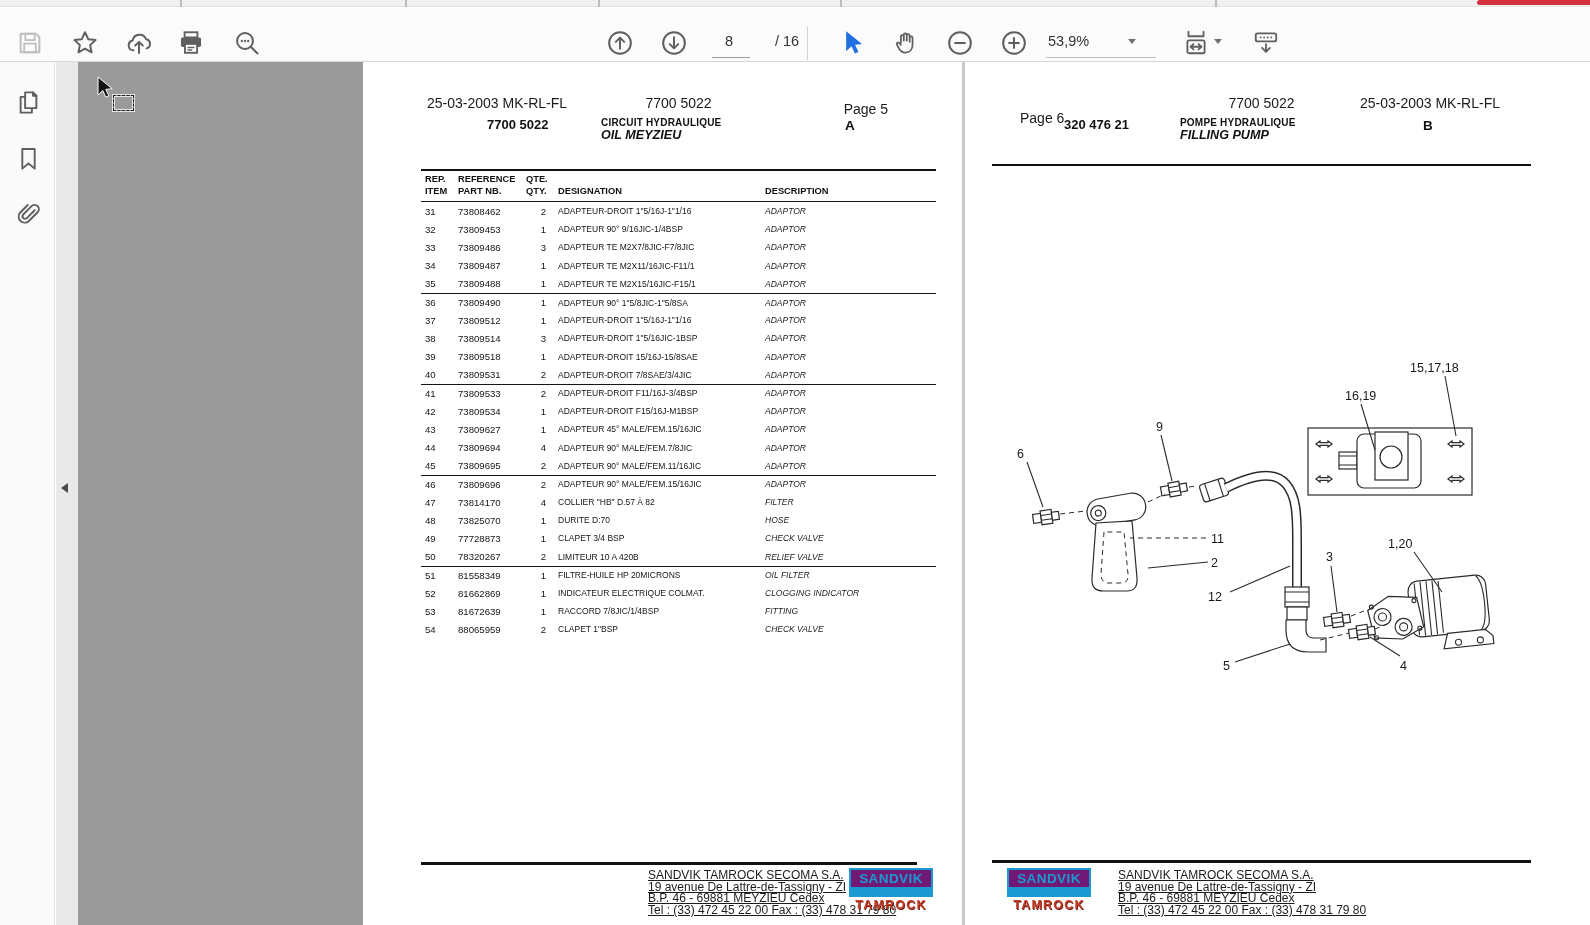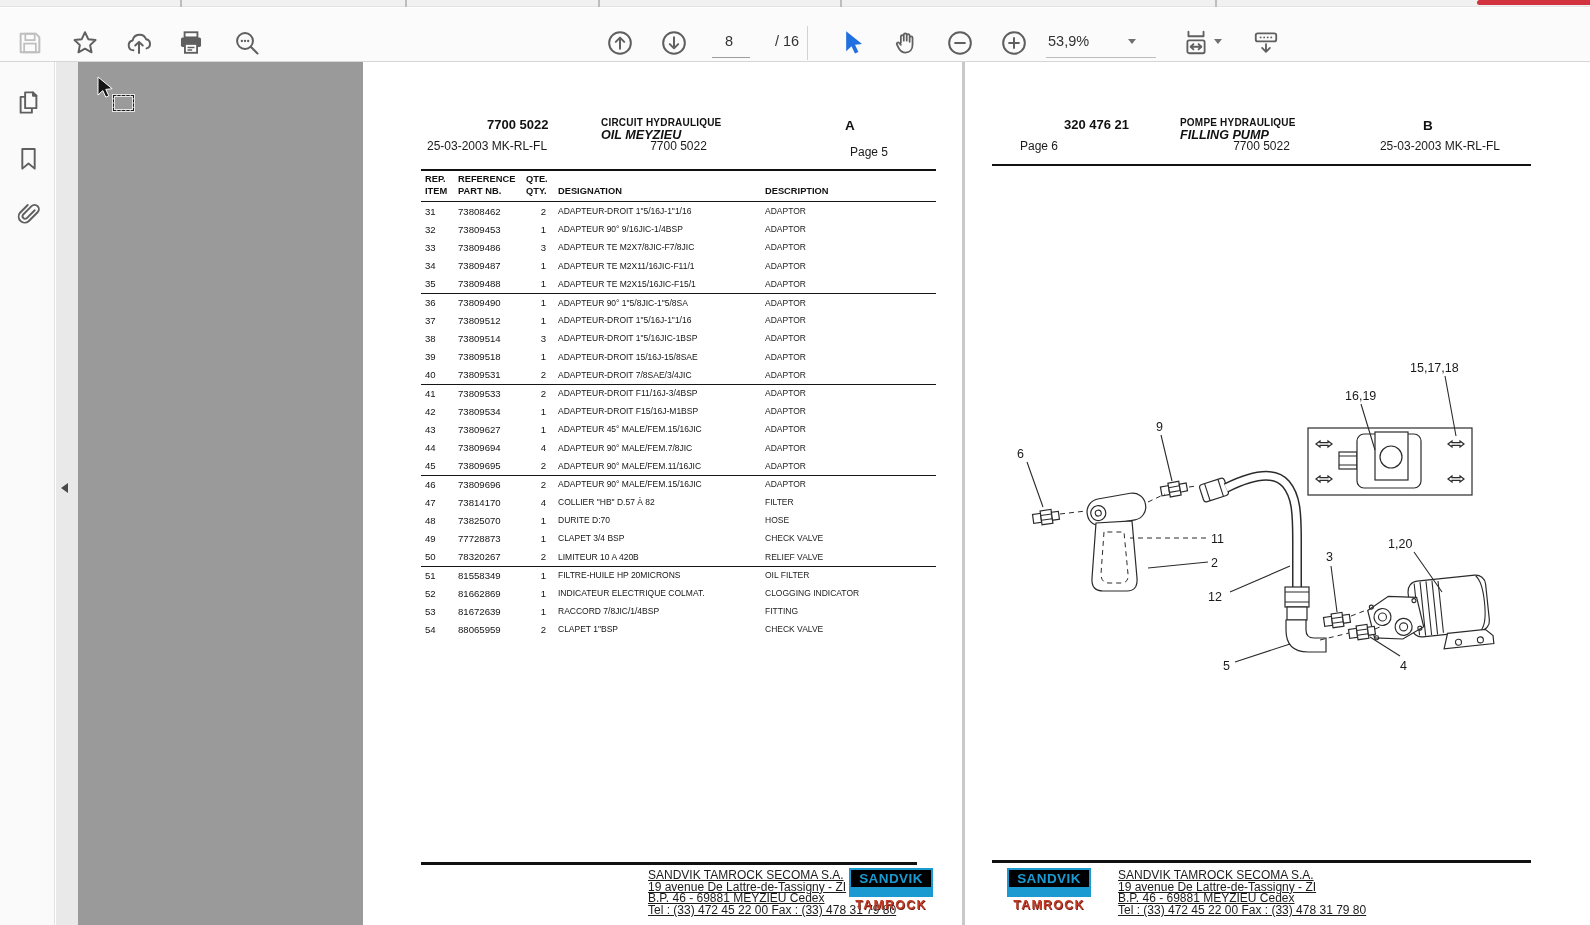--- a/index.html
+++ b/index.html
@@ -26,44 +26,44 @@
   .sb-btn svg { width:27px; height:27px; }
   #gutter { left:56px; top:62px; width:22px; height:863px; background:#e9e9e9; }
   #panel-collapse { left:61px; top:483px; width:0; height:0; border-top:5px solid transparent; border-bottom:5px solid transparent; border-right:7px solid #4a4a4a; }
 
   
   #canvas { left:78px; top:62px; width:1512px; height:863px; background:#9a9a9a; }
   #left-page  { left:363px; top:62px; width:599px; height:863px; background:#fff; }
   #page-gap   { left:962px; top:62px; width:3px;  height:863px; background:#c9c9c9; }
   #right-page { left:965px; top:62px; width:625px; height:863px; background:#fff; }
 
-  .pg-small { font-size:12px; color:#1a1a1a;margin-top:44px; }
+  .pg-small { font-size:14px; color:#1a1a1a; }
   .pg-part  { font-size:13px; font-weight:bold; color:#111; }
   .pg-title { font-size:10px; font-weight:bold; color:#111; letter-spacing:.2px; }
   .pg-sub   { font-size:12.6px; font-weight:bold; font-style:italic; color:#111; }
   .pg-sect  { font-size:13.5px; font-weight:bold; color:#111; }
 
   
   #parts-table { left:58px; top:107px; width:515px; }
   #table-head { border-top:2.5px solid #111; padding:3px 0 4px 0; display:flex; }
   #table-head .hl { font-weight:bold; font-size:9.3px; color:#111; line-height:11.5px; }
   #parts-rows { border-top:1.5px solid #161616; }
   .prow { display:flex; height:18.2px; align-items:center; }
   .prow.group-start { border-top:1.5px solid #161616; }
   .c-item { width:37px; padding-left:4px; font-size:9.6px; color:#141414; }
   .c-ref  { width:68px; font-size:9.6px; color:#141414; }
   .c-qty  { width:28px; text-align:right; padding-right:8px; font-size:9.6px; color:#141414; }
   .c-des  { width:208px; padding-left:4px; font-size:8.5px; color:#141414; }
-  .c-desc { flex:1; padding-left:3px; font-size:8.5px; color:#222; }
+  .c-desc { flex:1; padding-left:3px; font-size:8.5px; font-style:italic; color:#222; }
 
   
   .foot-rule { position:absolute; height:2.6px; background:#111; }
   .foot-addr { position:absolute; font-size:12px; line-height:11.6px; color:#1c1c1c;text-decoration:underline; }
   .logo { position:absolute; width:84px; }
-  .logo-box { position:relative; border:2.5px solid #1b9ad2; height:29px; background:#000000; text-align:center; }
+  .logo-box { position:relative; border:2.5px solid #1b9ad2; height:29px; background:#701a75; text-align:center; }
   .logo-sandvik { position:relative; z-index:2; font-size:13.5px; font-weight:bold; letter-spacing:.4px; color:#1b9ad2; line-height:17px; }
   .logo-bar { position:absolute; left:0; right:0; bottom:0; height:8px; background:#1b9ad2; }
   .logo-tamrock { margin-top:1px; text-align:center; font-size:12.5px; font-weight:bold; letter-spacing:1.2px;
                   color:#c23b27; text-shadow:0.8px 0.8px 0 #6b1a0e; }
 
   
   svg.diagram { position:absolute; }
   svg.diagram text { font:12.5px "Liberation Sans", sans-serif; fill:#1a1a1a; }
   .ln  { stroke:#2b2b2b; stroke-width:1.1; fill:none; }
   .shp { stroke:#2b2b2b; stroke-width:1.2; fill:#fff; }
@@ -440,21 +440,21 @@
       <div class="logo-sandvik">SANDVIK</div>
       <div class="logo-bar"></div>
     </div>
     <div class="logo-tamrock">TAMROCK</div>
   </div>
 </div>
 
 <div id="page-gap" class="abs"></div>
 
 <div id="right-page" class="abs">
-  <div class="abs pg-small" style="left:55px; top:33px">Page 6</div>
+  <div class="abs pg-small" style="left:55px; top:48px">Page 6</div>
   <div class="abs pg-small" style="left:27px; top:33px; width:539px; text-align:center">7700 5022</div>
   <div class="abs pg-small" style="left:27px; top:33px; width:508px; text-align:right">25-03-2003 MK-RL-FL</div>
 
   <div class="abs pg-part" style="left:99px; top:55px">320 476 21</div>
   <div class="abs" style="left:215px; top:55px">
     <div class="pg-title">POMPE HYDRAULIQUE</div>
     <div class="pg-sub">FILLING PUMP</div>
   </div>
   <div class="abs pg-sect" style="left:458px; top:56px">B</div>
   <div class="abs" style="left:27px; top:102px; width:539px; height:1.6px; background:#111"></div>

